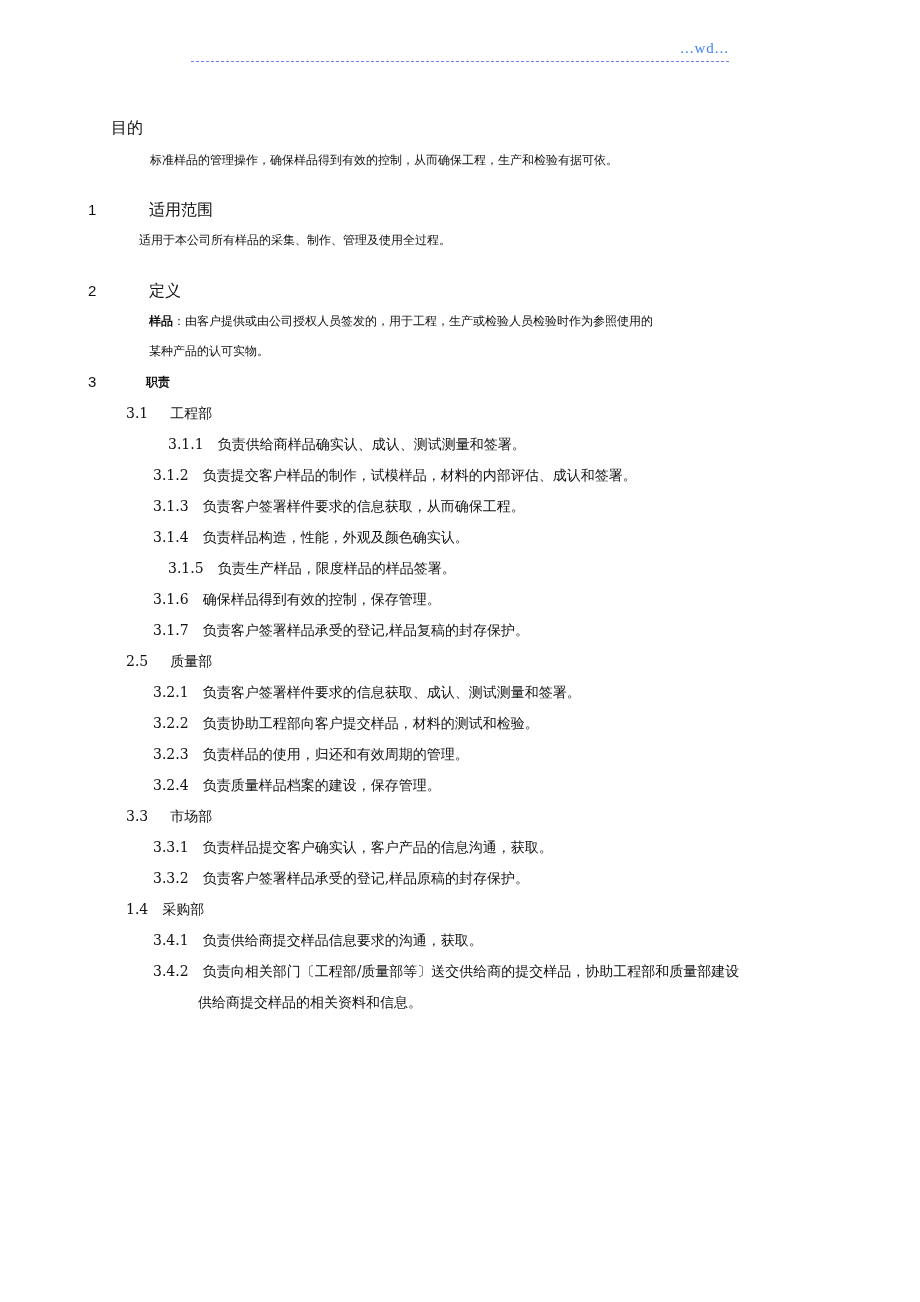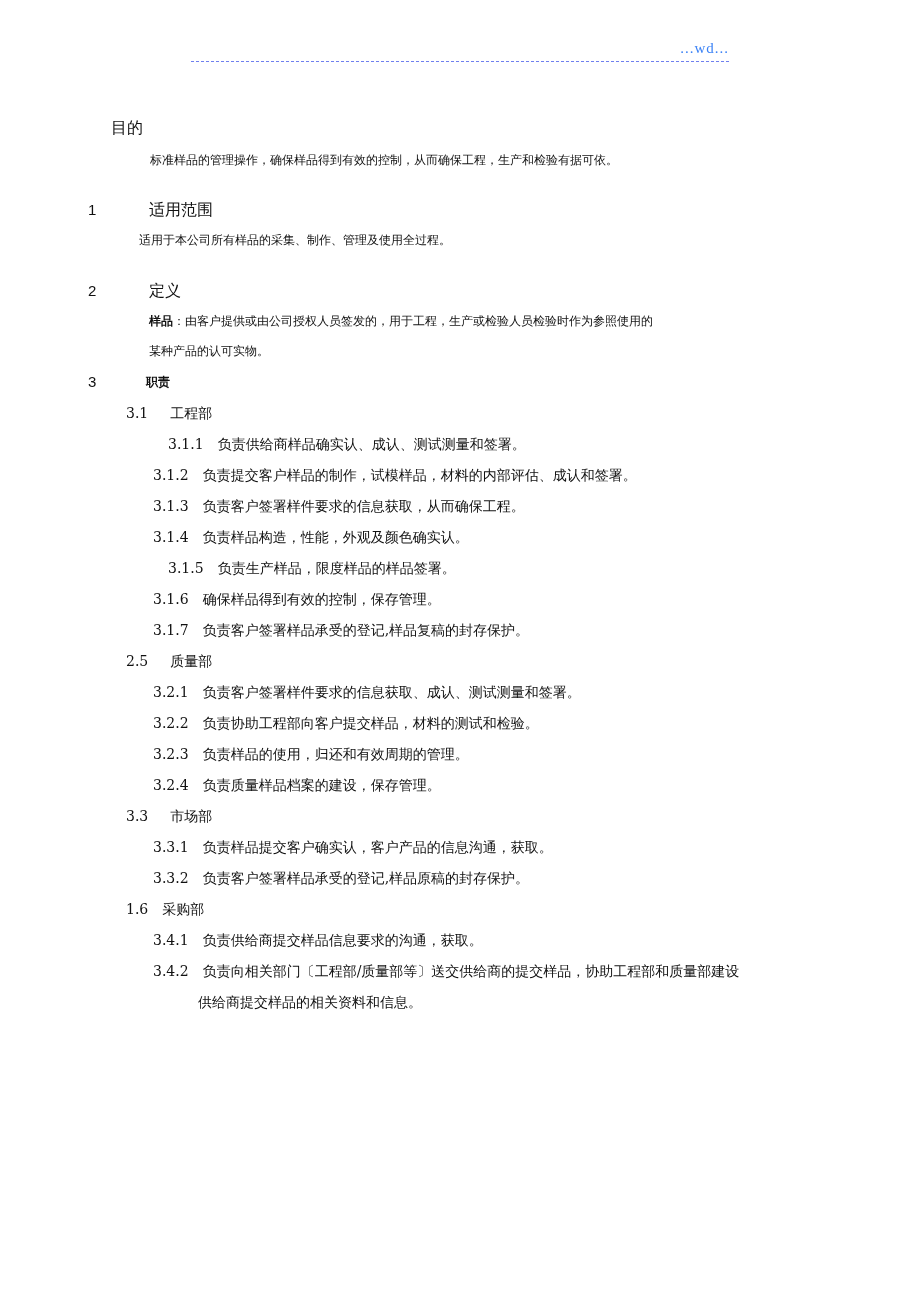--- a/index.html
+++ b/index.html
@@ -51,16 +51,16 @@
 <div class="abs sub" style="left:126px; top:653px;"><span>2.5</span><span style="display:inline-block;width:22px"></span><span>质量部</span></div>
 <div class="abs sub" style="left:153px; top:684px;"><span>3.2.1</span><span style="display:inline-block;width:14px"></span><span>负责客户签署样件要求的信息获取、成认、测试测量和签署。</span></div>
 <div class="abs sub" style="left:153px; top:715px;"><span>3.2.2</span><span style="display:inline-block;width:14px"></span><span>负责协助工程部向客户提交样品，材料的测试和检验。</span></div>
 <div class="abs sub" style="left:153px; top:746px;"><span>3.2.3</span><span style="display:inline-block;width:14px"></span><span>负责样品的使用，归还和有效周期的管理。</span></div>
 <div class="abs sub" style="left:153px; top:777px;"><span>3.2.4</span><span style="display:inline-block;width:14px"></span><span>负责质量样品档案的建设，保存管理。</span></div>
 
 <div class="abs sub" style="left:126px; top:808px;"><span>3.3</span><span style="display:inline-block;width:22px"></span><span>市场部</span></div>
 <div class="abs sub" style="left:153px; top:839px;"><span>3.3.1</span><span style="display:inline-block;width:14px"></span><span>负责样品提交客户确实认，客户产品的信息沟通，获取。</span></div>
 <div class="abs sub" style="left:153px; top:870px;"><span>3.3.2</span><span style="display:inline-block;width:14px"></span><span>负责客户签署样品承受的登记,样品原稿的封存保护。</span></div>
 
-<div class="abs sub" style="left:126px; top:901px;"><span>1.6</span><span style="display:inline-block;width:14px"></span><span>采购部</span></div>
+<div class="abs sub" style="left:126px; top:901px;"><span>1.4</span><span style="display:inline-block;width:14px"></span><span>采购部</span></div>
 <div class="abs sub" style="left:153px; top:932px;"><span>3.4.1</span><span style="display:inline-block;width:14px"></span><span>负责供给商提交样品信息要求的沟通，获取。</span></div>
 <div class="abs sub" style="left:153px; top:963px;"><span>3.4.2</span><span style="display:inline-block;width:14px"></span><span>负责向相关部门〔工程部/质量部等〕送交供给商的提交样品，协助工程部和质量部建设</span></div>
 <div class="abs sub" style="left:198px; top:994px;">供给商提交样品的相关资料和信息。</div>
 
 </body></html>

